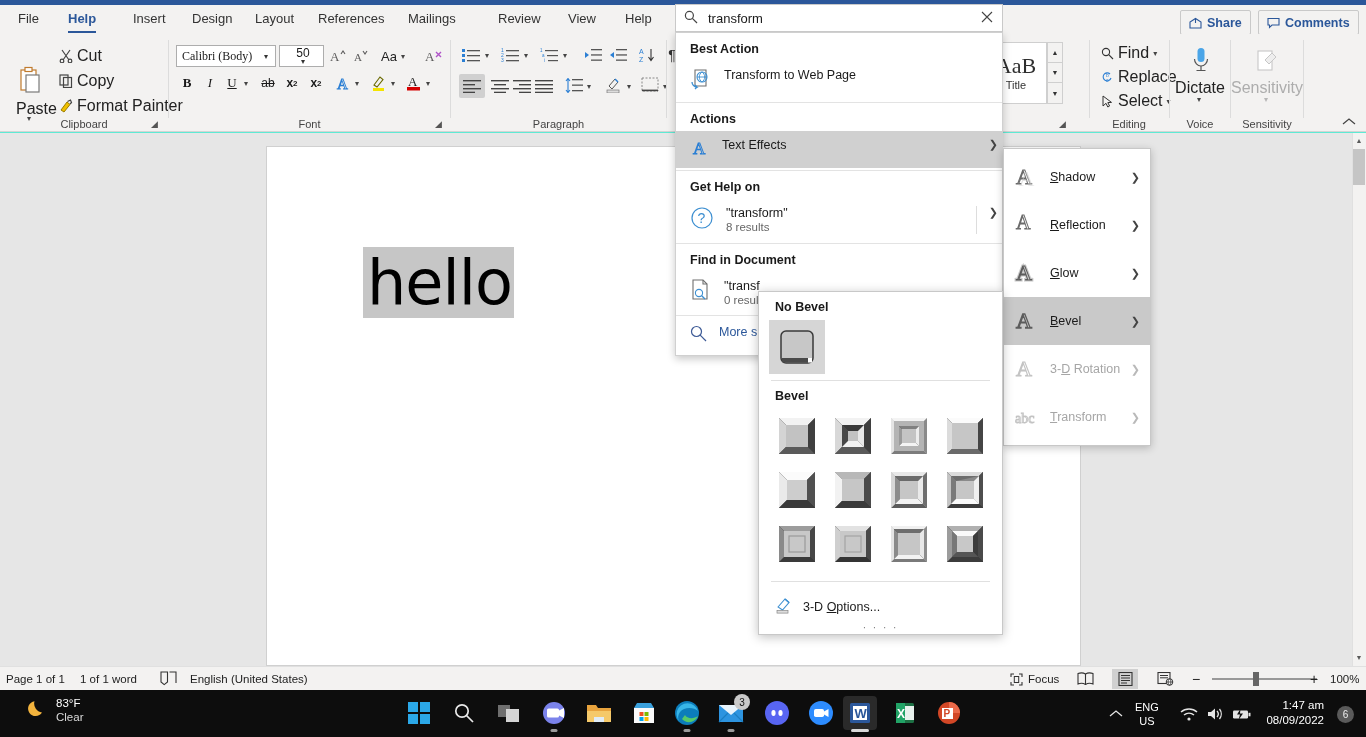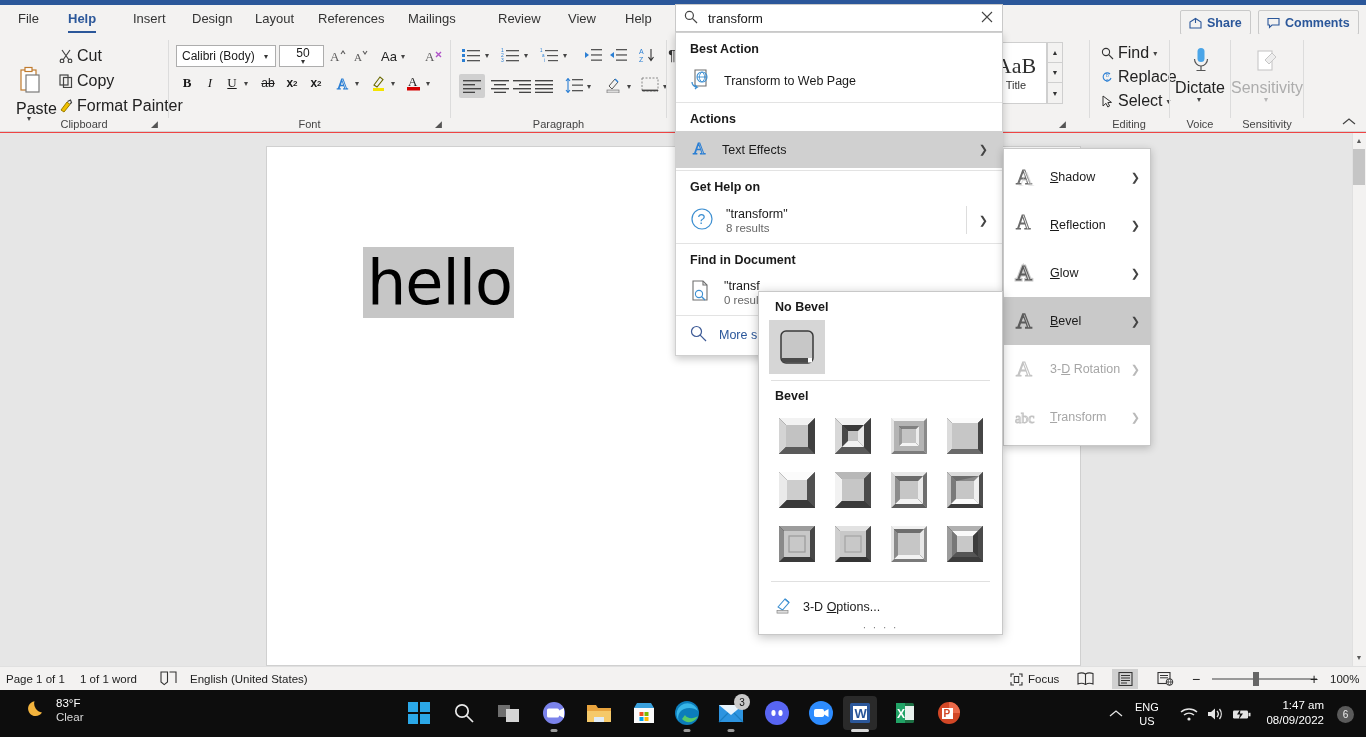--- a/index.html
+++ b/index.html
@@ -5,21 +5,21 @@
   * { box-sizing: border-box; margin:0; padding:0; }
   html,body { width:1366px; height:737px; overflow:hidden; }
   body {
     font-family: "Liberation Sans", sans-serif;
     font-size: 12px;
     color:#1a1a1a;
     background:#e6e6e6;
     position:relative;
     -webkit-font-smoothing: antialiased;
   }
-  .app { position:absolute; left:0; top:0; width:1366px; height:690px; background:#ef4444; }
+  .app { position:absolute; left:0; top:0; width:1366px; height:690px; background:#5eead4; }
 
   
   .titlestrip { position:absolute; left:0; top:0; width:1366px; height:5px; background:#2b579a; }
 
   
   .tabrow { position:absolute; left:0; top:5px; width:1366px; height:29px; background:#f3f2f1; }
   .tab { position:absolute; top:0; height:29px; line-height:28px; padding:0 10px; font-size:13px; color:#333; cursor:default; white-space:nowrap; }
   .tab.active { color:#2b579a; font-weight:bold; }
   .tab.active::after { content:""; position:absolute; left:10px; right:10px; bottom:1px; height:2px; background:#2b579a; }
   .winbtn { position:absolute; top:5px; height:25px; border:1px solid #c9c9c9; background:#f3f2f1; border-radius:2px;
@@ -79,21 +79,21 @@
   .active-app::after { content:""; position:absolute; bottom:-2px; left:50%; transform:translateX(-50%); width:18px; height:3px; background:#d8d8d8; border-radius:2px;}
   .tray { position:absolute; top:0; height:47px; display:flex; align-items:center; cursor:default; }
   .clock { position:absolute; right:42px; top:8px; text-align:right; font-size:11.5px; line-height:15px; color:#fff; cursor:default;}
   .badgecircle { position:absolute; right:12px; top:16px; width:17px; height:17px; border-radius:50%; background:#5a5a5a; color:#eee; font-size:10px; display:flex; align-items:center; justify-content:center; }
 
   
   .searchbox { position:absolute; left:675px; top:4px; width:328px; height:28px; background:#fff; border:1px solid #c9c9c9; display:flex; align-items:center; padding:0 8px; z-index:40;}
   .searchbox input { border:0; outline:0; flex:1; font-size:13px; font-family:"Liberation Sans", sans-serif; color:#1a1a1a; margin-left:10px; background:transparent;}
   .sdrop { position:absolute; left:675px; top:32px; width:328px; background:#fff; border:1px solid #d0d0d0; box-shadow:0 3px 8px rgba(0,0,0,.22); z-index:39; }
   .shead { font-size:12.5px; font-weight:bold; color:#1a1a1a; padding:9px 14px 5px 14px; }
-  .sitem { display:flex; align-items:center; gap:12px; padding:7px 10px 7px 14px; cursor:default; font-size:12.5px; }
+  .sitem { display:flex; gap:12px; padding:7px 0 7px 14px; cursor:default; font-size:12.5px; }
   .sitem.hl { background:#d0d0d0; }
   .sitem .stxt { flex:1; }
   .sitem .sub { font-size:11.5px; color:#666; margin-top:1px; }
   .sdiv { height:1px; background:#e3e3e3; margin:2px 0 0 0; }
   .arrowr { font-size:11px; color:#444; padding-right:4px;}
   .lnk { color:#2b579a; }
 
   
   .temenu { position:absolute; left:1003px; top:148px; width:148px; background:#fff; border:1px solid #c8c8c8; box-shadow:0 2px 8px rgba(0,0,0,.22); z-index:45; padding:4px 0;}
   .teitem { display:flex; align-items:center; gap:10px; height:48px; padding:0 6px 0 10px; cursor:default; font-size:12.5px;}
@@ -184,21 +184,21 @@
             <path d="M8.5 2.5 L11.5 1 L12.5 3.5 L11 5" class="ic"></path>
           </svg>
         <span class="lbl">Format Painter</span>
       </div>
       <div class="glabel">Clipboard</div>
       <div class="dlg" style="right:10px;">◢</div>
     </div>
     <div class="grpsep" style="left:168px;"></div>
 
     <div class="grp" style="left:169px; width:281px;">
-      <div class="combo" style="left:7px; top:11px; width:100px;">
+      <div class="combo" style="left:7px; top:11px; width:100px;font-family:Liberation Serif, serif;">
         <span class="cv">Calibri (Body)</span>
         <span class="cb">▾</span>
       </div>
       <div class="combo" style="left:110px; top:11px; width:45px;flex-direction:column;">
         <span class="cv">50</span>
         <span class="cb">▾</span>
       </div>
       <div class="sqbtn" style="left:158px; top:11px;">
         <svg width="18" height="16" viewBox="0 0 18 16">
             <text x="1" y="13" font-size="13" font-family="Liberation Serif, serif" fill="#5b5b5b">A</text>

